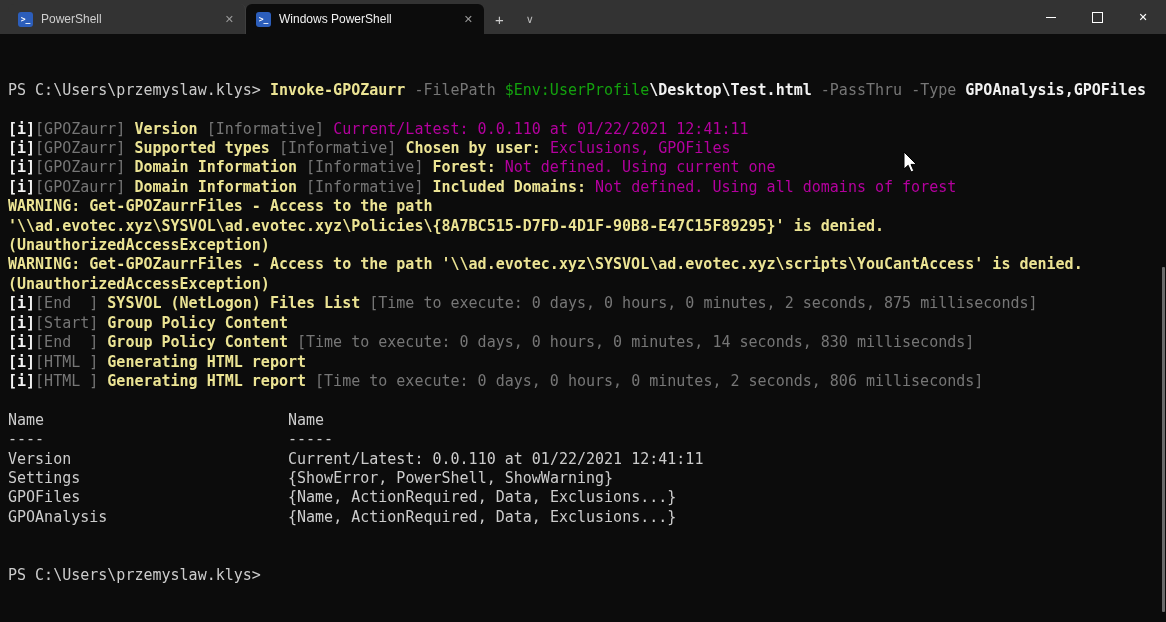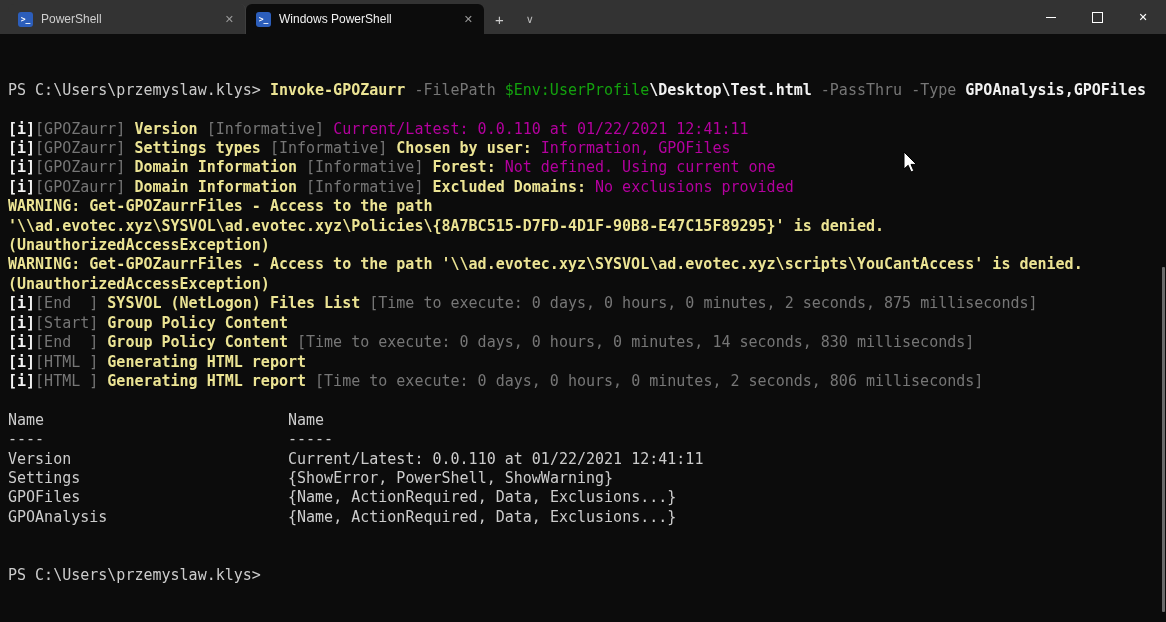--- a/index.html
+++ b/index.html
@@ -92,23 +92,23 @@
   </div>
   <div class="winbtn">✕</div>
 </div>
 
 <div class="terminal">
     <div class="line">&nbsp;</div>
     <div class="line">&nbsp;</div>
     <div class="line"><span class="c-fg">PS C:\Users\przemyslaw.klys&gt; </span><span class="c-y b">Invoke-GPOZaurr</span><span class="c-fg"> </span><span class="c-dim">-FilePath</span><span class="c-fg"> </span><span class="c-g">$Env:UserProfile</span><span class="c-w b">\Desktop\Test.html</span><span class="c-fg"> </span><span class="c-dim">-PassThru</span><span class="c-fg"> </span><span class="c-dim">-Type</span><span class="c-fg"> </span><span class="c-w b">GPOAnalysis,GPOFiles</span></div>
     <div class="line">&nbsp;</div>
     <div class="line"><span class="c-w b">[i]</span><span class="c-dim">[GPOZaurr] </span><span class="c-y b">Version</span><span class="c-dim"> [Informative] </span><span class="c-m">Current/Latest: 0.0.110 at 01/22/2021 12:41:11</span></div>
-    <div class="line"><span class="c-w b">[i]</span><span class="c-dim">[GPOZaurr] </span><span class="c-y b">Settings types</span><span class="c-dim"> [Informative] </span><span class="c-y b">Chosen by user: </span><span class="c-m">Information, GPOFiles</span></div>
+    <div class="line"><span class="c-w b">[i]</span><span class="c-dim">[GPOZaurr] </span><span class="c-y b">Supported types</span><span class="c-dim"> [Informative] </span><span class="c-y b">Chosen by user: </span><span class="c-m">Exclusions, GPOFiles</span></div>
     <div class="line"><span class="c-w b">[i]</span><span class="c-dim">[GPOZaurr] </span><span class="c-y b">Domain Information</span><span class="c-dim"> [Informative] </span><span class="c-y b">Forest: </span><span class="c-m">Not defined. Using current one</span></div>
-    <div class="line"><span class="c-w b">[i]</span><span class="c-dim">[GPOZaurr] </span><span class="c-y b">Domain Information</span><span class="c-dim"> [Informative] </span><span class="c-y b">Excluded Domains: </span><span class="c-m">No exclusions provided</span></div>
+    <div class="line"><span class="c-w b">[i]</span><span class="c-dim">[GPOZaurr] </span><span class="c-y b">Domain Information</span><span class="c-dim"> [Informative] </span><span class="c-y b">Included Domains: </span><span class="c-m">Not defined. Using all domains of forest</span></div>
     <div class="line"><span class="c-y b">WARNING: Get-GPOZaurrFiles - Access to the path</span></div>
     <div class="line"><span class="c-y b">'\\ad.evotec.xyz\SYSVOL\ad.evotec.xyz\Policies\{8A7BC515-D7FD-4D1F-90B8-E47C15F89295}' is denied.</span></div>
     <div class="line"><span class="c-y b">(UnauthorizedAccessException)</span></div>
     <div class="line"><span class="c-y b">WARNING: Get-GPOZaurrFiles - Access to the path '\\ad.evotec.xyz\SYSVOL\ad.evotec.xyz\scripts\YouCantAccess' is denied.</span></div>
     <div class="line"><span class="c-y b">(UnauthorizedAccessException)</span></div>
     <div class="line"><span class="c-w b">[i]</span><span class="c-dim">[End  ] </span><span class="c-y b">SYSVOL (NetLogon) Files List</span><span class="c-dim"> [Time to execute: 0 days, 0 hours, 0 minutes, 2 seconds, 875 milliseconds]</span></div>
     <div class="line"><span class="c-w b">[i]</span><span class="c-dim">[Start] </span><span class="c-y b">Group Policy Content</span></div>
     <div class="line"><span class="c-w b">[i]</span><span class="c-dim">[End  ] </span><span class="c-y b">Group Policy Content</span><span class="c-dim"> [Time to execute: 0 days, 0 hours, 0 minutes, 14 seconds, 830 milliseconds]</span></div>
     <div class="line"><span class="c-w b">[i]</span><span class="c-dim">[HTML ] </span><span class="c-y b">Generating HTML report</span></div>
     <div class="line"><span class="c-w b">[i]</span><span class="c-dim">[HTML ] </span><span class="c-y b">Generating HTML report</span><span class="c-dim"> [Time to execute: 0 days, 0 hours, 0 minutes, 2 seconds, 806 milliseconds]</span></div>

